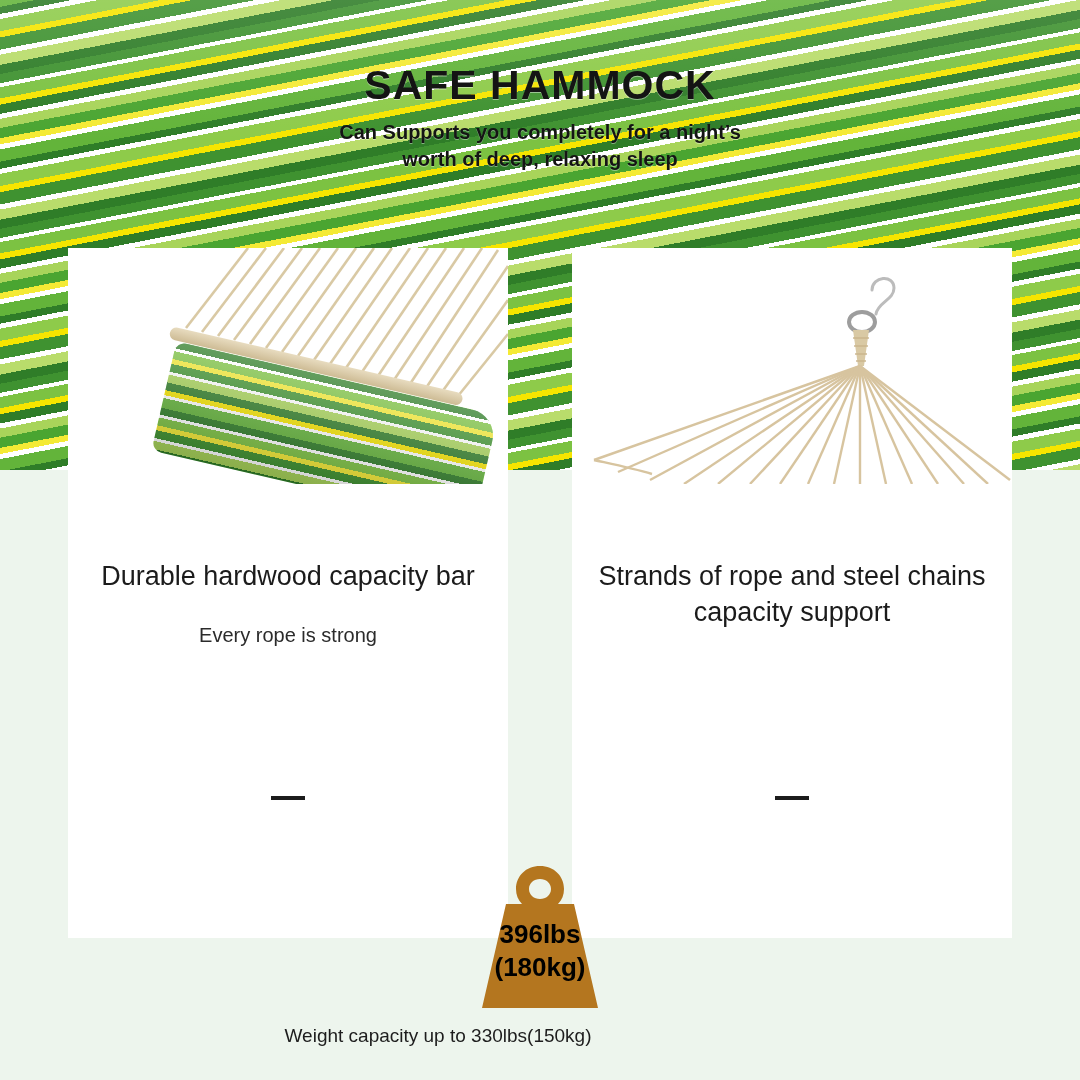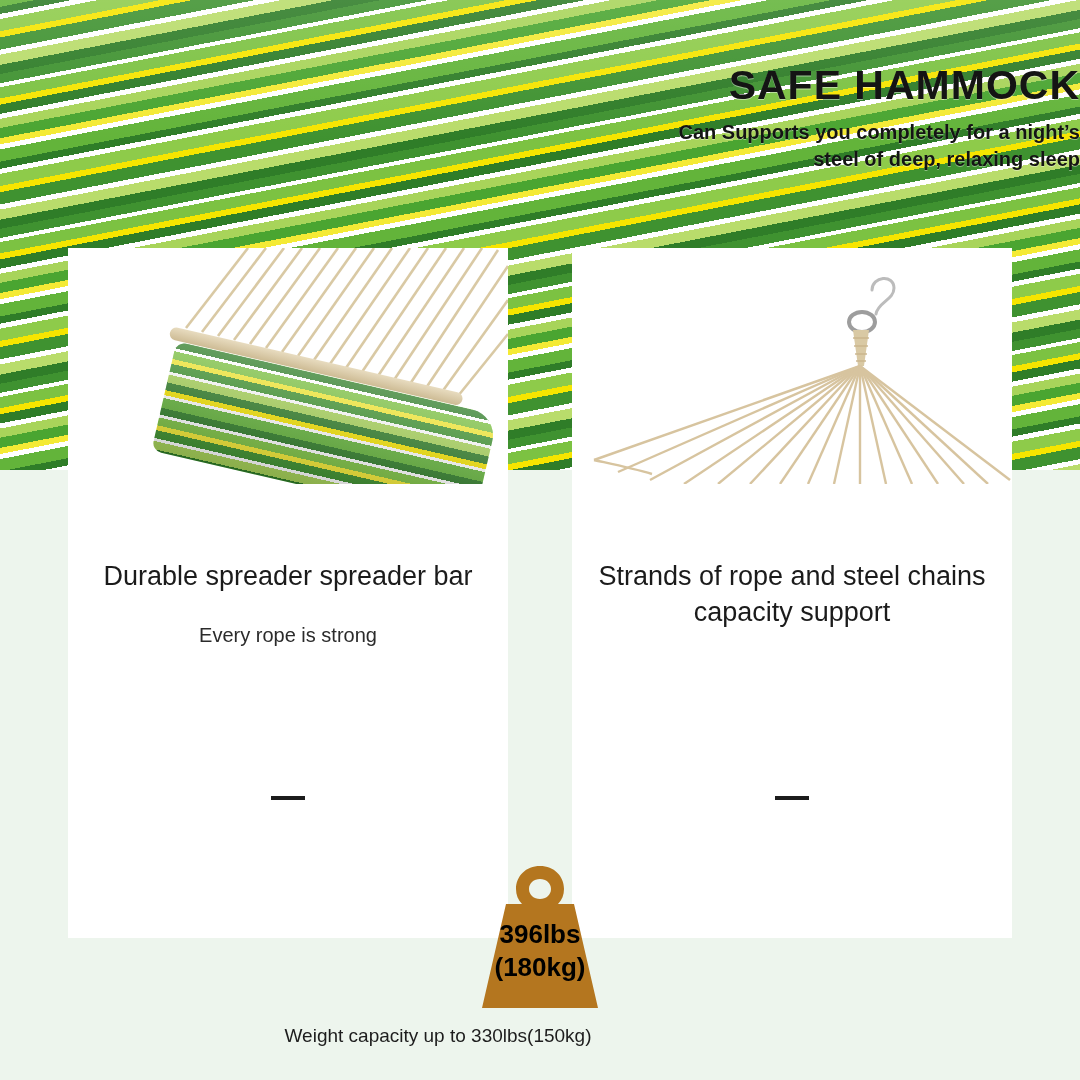--- a/index.html
+++ b/index.html
@@ -70,21 +70,21 @@
     height: 470px;
     background: linear-gradient(to bottom, rgba(255,255,255,0.12), rgba(255,255,255,0) 30%);
     pointer-events: none;
   }
 
   .hero-text {
     position: absolute;
     left: 0;
     top: 62px;
     width: 1080px;
-    text-align: right;
+    text-align: center;
     color: #141414;
   }
   .hero-title {
     font-size: 41px;
     font-weight: bold;
     letter-spacing: 1px;
     margin: 0 0 10px 0;
     text-shadow: 0 1px 0 rgba(255,255,255,0.45);
   }
   .hero-sub {
@@ -237,21 +237,21 @@
 <div class="page">
 
   <div class="hero">
     <div class="hero-stripes"></div>
     <div class="hero-fade"></div>
   </div>
 
   <div class="hero-text">
     <div class="hero-title">SAFE HAMMOCK</div>
     <div class="hero-sub">Can Supports you completely for a night’s</div>
-    <div class="hero-sub">steel of deep, relaxing sleep</div>
+    <div class="hero-sub">worth of deep, relaxing sleep</div>
   </div>
 
   <div class="cards">
 
     <div class="card">
       <div class="card-photo">
         <svg class="img1-ropes" viewBox="0 0 440 236">
           <g stroke="#d9c9a4" stroke-width="2.6" fill="none">
             <line x1="118" y1="80" x2="180" y2="0"></line>
             <line x1="134" y1="84" x2="198" y2="0"></line>
@@ -272,21 +272,21 @@
             <line x1="374" y1="144" x2="440" y2="52"></line>
             <line x1="390" y1="148" x2="440" y2="86"></line>
           </g>
         </svg>
         <div class="img1-bar"></div>
         <div class="img1-fabric">
           <div class="img1-fabric-shade"></div>
         </div>
       </div>
       <div class="card-body">
-        <p class="card-title">Durable spreader spreader bar</p>
+        <p class="card-title">Durable hardwood capacity bar</p>
         <p class="card-note">Every rope is strong</p>
       </div>
       <div class="card-dash"></div>
     </div>
 
     <div class="card">
       <div class="card-photo">
         <svg class="img2" viewBox="0 0 440 236">
 
           <path d="M300 42 C300 28, 322 26, 322 40 C322 52, 306 54, 304 66" stroke="#bcbcbc" stroke-width="3" fill="none" stroke-linecap="round"></path>

